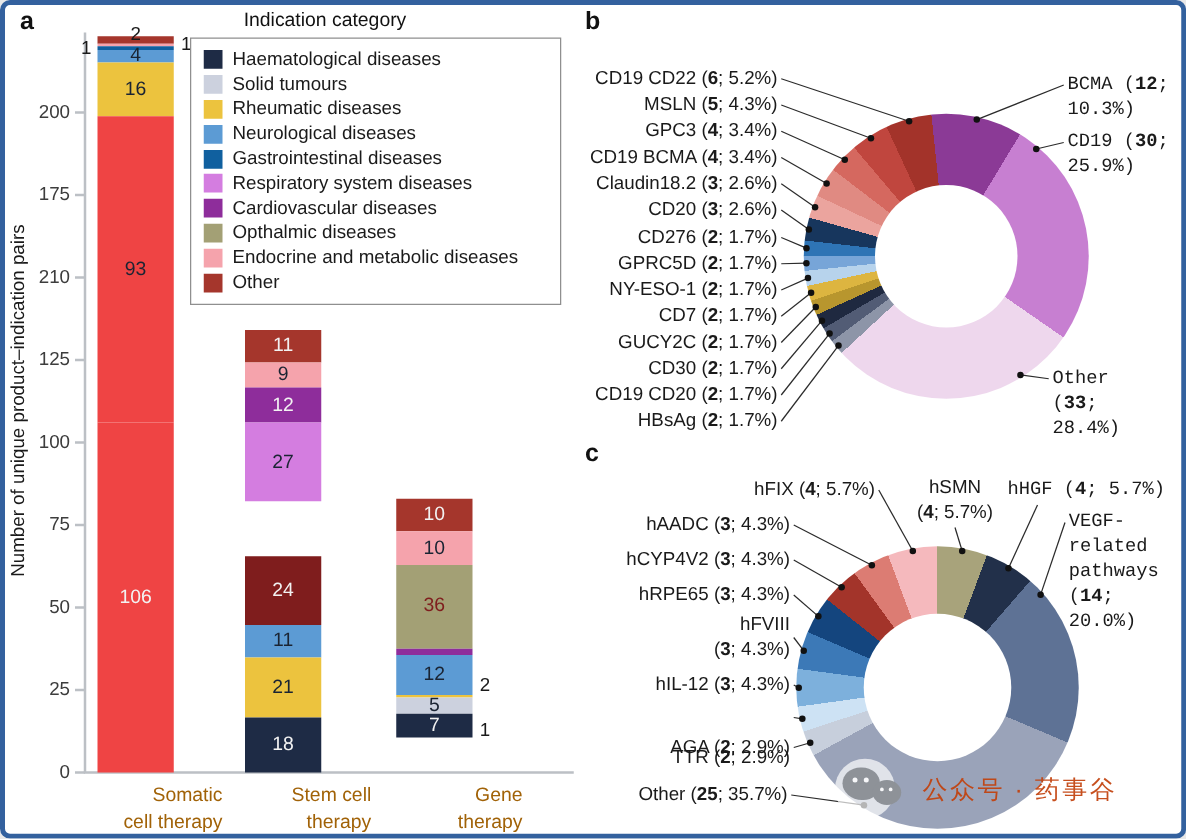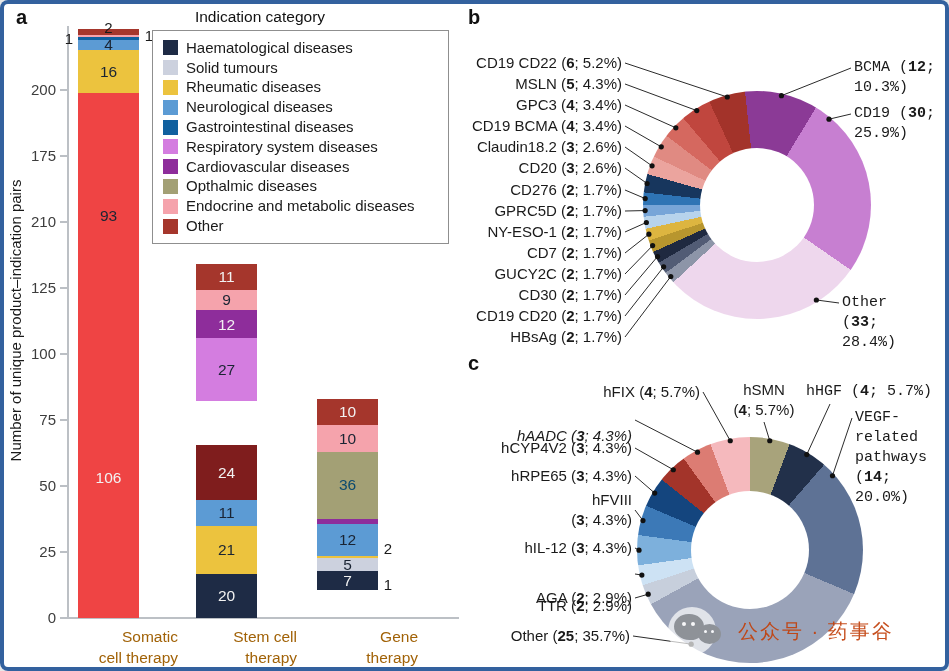--- a/index.html
+++ b/index.html
@@ -99,26 +99,26 @@
       <div class="ext-label" style="top: 26.88px; left: 142px;">1</div>
       <div class="top-label" style="left: 78px; width: 61px; top: 19.28px;">2</div>
       <div class="bar" style="left: 196px; top: 264.24px; width: 61px; height: 353.76px;">
         <div class="seg" style="height: 29.04px; background: rgb(165, 54, 44); color: rgb(242, 242, 242);">11</div>
         <div class="seg" style="height: 23.76px; background: rgb(245, 163, 172); color: rgb(26, 36, 51);">9</div>
         <div class="seg" style="height: 31.68px; background: rgb(142, 45, 155); color: rgb(242, 242, 242);">12</div>
         <div class="seg" style="height: 71.28px; background: rgb(212, 125, 224); color: rgb(26, 36, 51);">27</div>
         <div class="seg" style="height: 63.36px; background: #7f1d1d; color: rgb(242, 242, 242); margin-top: 44px;">24</div>
         <div class="seg" style="height: 29.04px; background: rgb(92, 155, 212); color: rgb(26, 36, 51);">11</div>
         <div class="seg" style="height: 55.44px; background: rgb(236, 195, 62); color: rgb(26, 36, 51);">21</div>
-        <div class="seg" style="height: 50.16px; background: rgb(30, 43, 69); color: rgb(242, 242, 242);">20</div>
+        <div class="seg" style="height: 50.16px; background: rgb(30, 43, 69); color: rgb(242, 242, 242);">18</div>
       </div>
       <div class="bar" style="left: 317px; top: 398.88px; width: 61px; height: 219.12px;">
         <div class="seg" style="height: 26.4px; background: rgb(165, 54, 44); color: rgb(242, 242, 242);">10</div>
         <div class="seg" style="height: 26.4px; background: rgb(245, 163, 172); color: rgb(26, 36, 51);">10</div>
-        <div class="seg" style="height: 67px; background: rgb(163, 160, 117); color: #0c4a6e;">36</div>
+        <div class="seg" style="height: 67px; background: rgb(163, 160, 117); color: #7f1d1d;">36</div>
         <div class="seg" style="height: 5.28px; background: rgb(142, 45, 155);"></div>
         <div class="seg" style="height: 31.68px; background: rgb(92, 155, 212); color: rgb(26, 36, 51);">12</div>
         <div class="seg" style="height: 2.64px; background: rgb(236, 195, 62);"></div>
         <div class="seg" style="height: 13.2px; background: rgb(204, 209, 222); color: rgb(26, 36, 51);">5</div>
         <div class="seg" style="height: 18.48px; background: rgb(30, 43, 69); color: rgb(242, 242, 242);">7</div>
       </div>
       <div class="ext-label" style="top: 576px; left: 381px;">1</div>
       <div class="ext-label" style="top: 540.36px; left: 381px;">2</div>
     </div>
   <div id="xlabels">
@@ -193,21 +193,21 @@
   <div class="donut-label ta-l" style="left:854px;top:104px;width:88px;">CD19 (<b>30</b>; 25.9%)</div>
   <div class="donut-label ta-l" style="left:842px;top:293px;width:92px;">Other<br>(<b>33</b>; 28.4%)</div>
 
   <div class="donut" id="donut-c" style="left: 637px; top: 437px; width: 226px; height: 226px; background: conic-gradient(rgb(168, 163, 123) 0deg, rgb(168, 163, 123) 20.5deg, rgb(34, 48, 74) 20.5deg, rgb(34, 48, 74) 41deg, rgb(94, 114, 149) 41deg, rgb(94, 114, 149) 112.93deg, rgb(154, 163, 185) 112.93deg, rgb(154, 163, 185) 241.32deg, rgb(199, 207, 220) 241.32deg, rgb(199, 207, 220) 251.75deg, rgb(205, 226, 244) 251.75deg, rgb(205, 226, 244) 262.18deg, rgb(125, 176, 220) 262.18deg, rgb(125, 176, 220) 277.64deg, rgb(60, 121, 183) 277.64deg, rgb(60, 121, 183) 293.11deg, rgb(20, 69, 126) 293.11deg, rgb(20, 69, 126) 308.57deg, rgb(163, 52, 42) 308.57deg, rgb(163, 52, 42) 324.04deg, rgb(220, 124, 115) 324.04deg, rgb(220, 124, 115) 339.5deg, rgb(245, 185, 189) 339.5deg, rgb(245, 185, 189) 360deg);"></div>
   <div class="hole" style="left:691px;top:491px;width:118px;height:118px;"></div>
 
   <div class="donut-label ta-r nowrap" style="left:560px;top:382px;width:140px;">hFIX (<b>4</b>; 5.7%)</div>
   <div class="donut-label ta-c" style="left:726px;top:380px;width:76px;">hSMN<br>(<b>4</b>; 5.7%)</div>
   <div class="donut-label ta-l nowrap" style="left:806px;top:382px;width:130px;">hHGF (<b>4</b>; 5.7%)</div>
   <div class="donut-label ta-l" style="left:855px;top:408px;width:86px;">VEGF-related pathways (<b>14</b>; 20.0%)</div>
-  <div class="donut-label clab" style="top:426px;font-style:italic;">hAADC (<b>3</b>; 4.3%)</div>
+  <div class="donut-label clab" style="top:410px;">hAADC (<b>3</b>; 4.3%)</div>
   <div class="donut-label clab" style="top:438px;">hCYP4V2 (<b>3</b>; 4.3%)</div>
   <div class="donut-label clab" style="top:466px;">hRPE65 (<b>3</b>; 4.3%)</div>
   <div class="donut-label ta-r" style="left:542px;top:490px;width:90px;">hFVIII<br>(<b>3</b>; 4.3%)</div>
   <div class="donut-label clab" style="top:538px;">hIL-12 (<b>3</b>; 4.3%)</div>
   <div class="donut-label clab" style="top:596px;">TTR (<b>2</b>; 2.9%)</div>
   <div class="donut-label clab" style="top:588px;">AGA (<b>2</b>; 2.9%)</div>
   <div class="donut-label ta-r nowrap" style="left:462px;top:626px;width:168px;">Other (<b>25</b>; 35.7%)</div>
 
   <svg id="leader-svg">
       <line x1="625" y1="63" x2="727.2800204771268" y2="97.01517320864012" stroke="#2b2b2b" stroke-width="1"></line>

